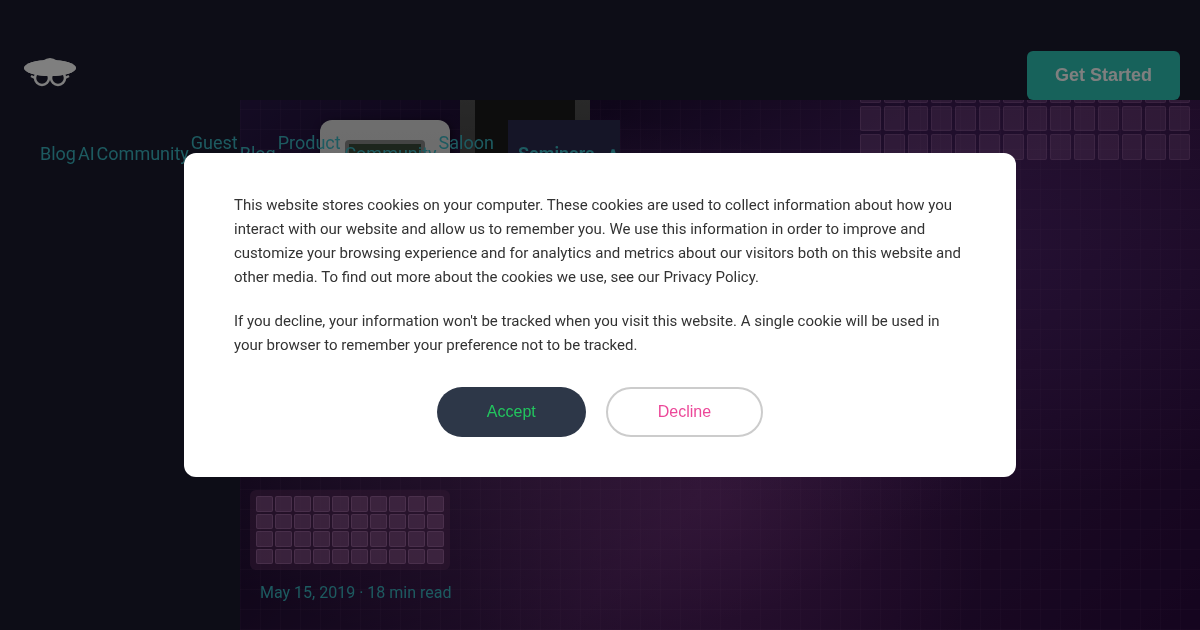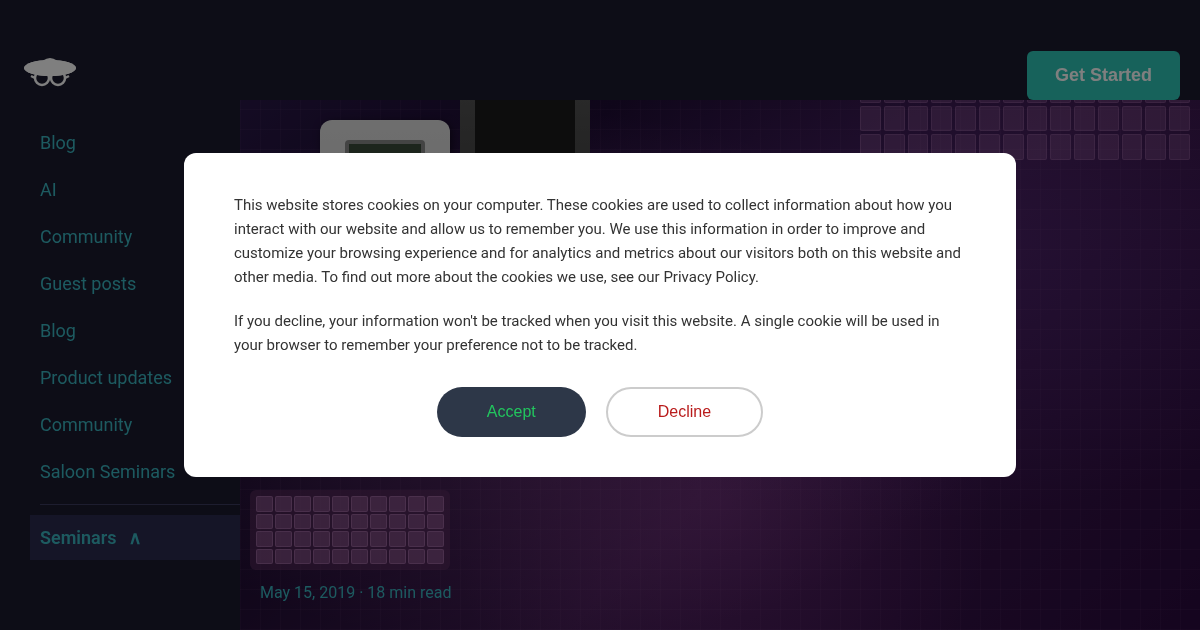--- a/index.html
+++ b/index.html
@@ -56,21 +56,21 @@
     
     .sidebar {
       width: 240px;
       background: #1a1a2e;
       padding-top: 100px;
       flex-shrink: 0;
       z-index: 5;
     }
     .sidebar nav {
       display: flex;
-      flex-direction: column;
+      flex-direction: row;
       padding: 20px 0 0 40px;
       gap: 2px;
     }
     .sidebar-item {
       color: #3ab5c0;
       font-size: 18px;
       padding: 12px 0;
       cursor: pointer;
       text-decoration: none;
       display: flex;
@@ -246,21 +246,21 @@
       background: #2d3748;
       color: #22c55e;
       border: none;
       border-radius: 30px;
       padding: 14px 50px;
       font-size: 16px;
       cursor: pointer;
     }
     .btn-decline {
       background: white;
-      color: #b91c1c;
+      color: #ec4899;
       border: 2px solid #ccc;
       border-radius: 30px;
       padding: 14px 50px;
       font-size: 16px;
       cursor: pointer;
     }
   </style>
 </head>
 <body>
 

